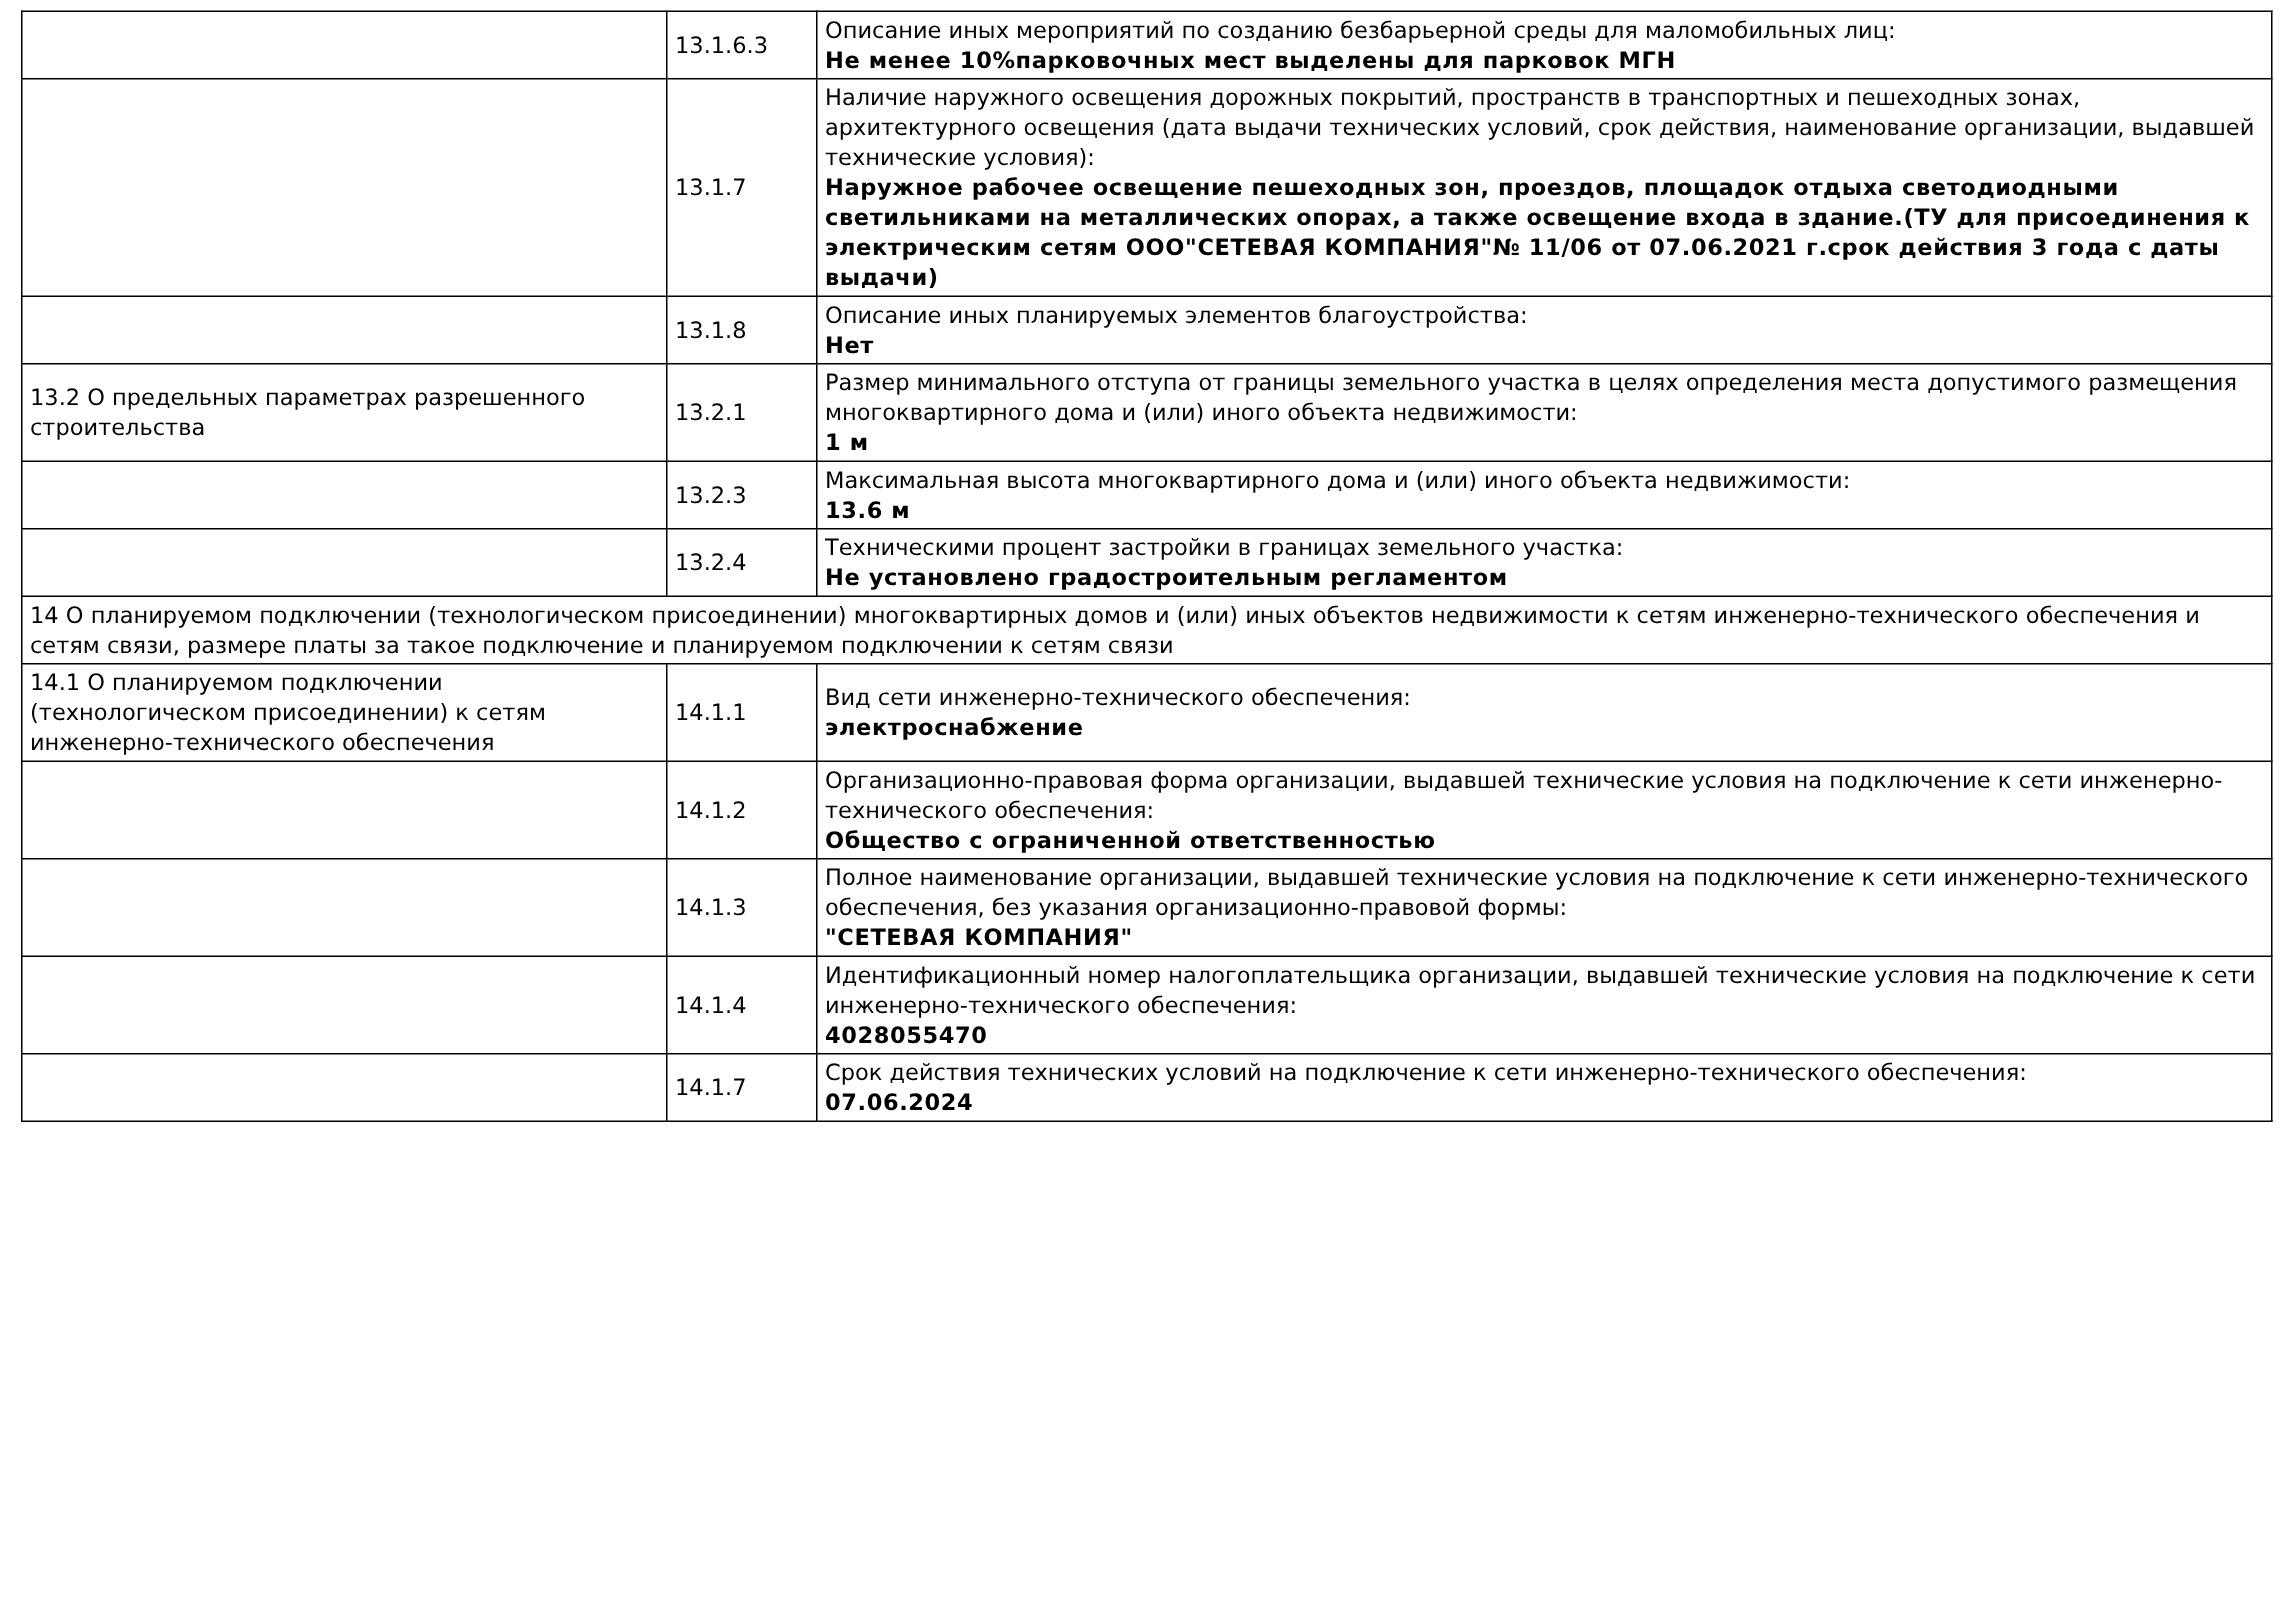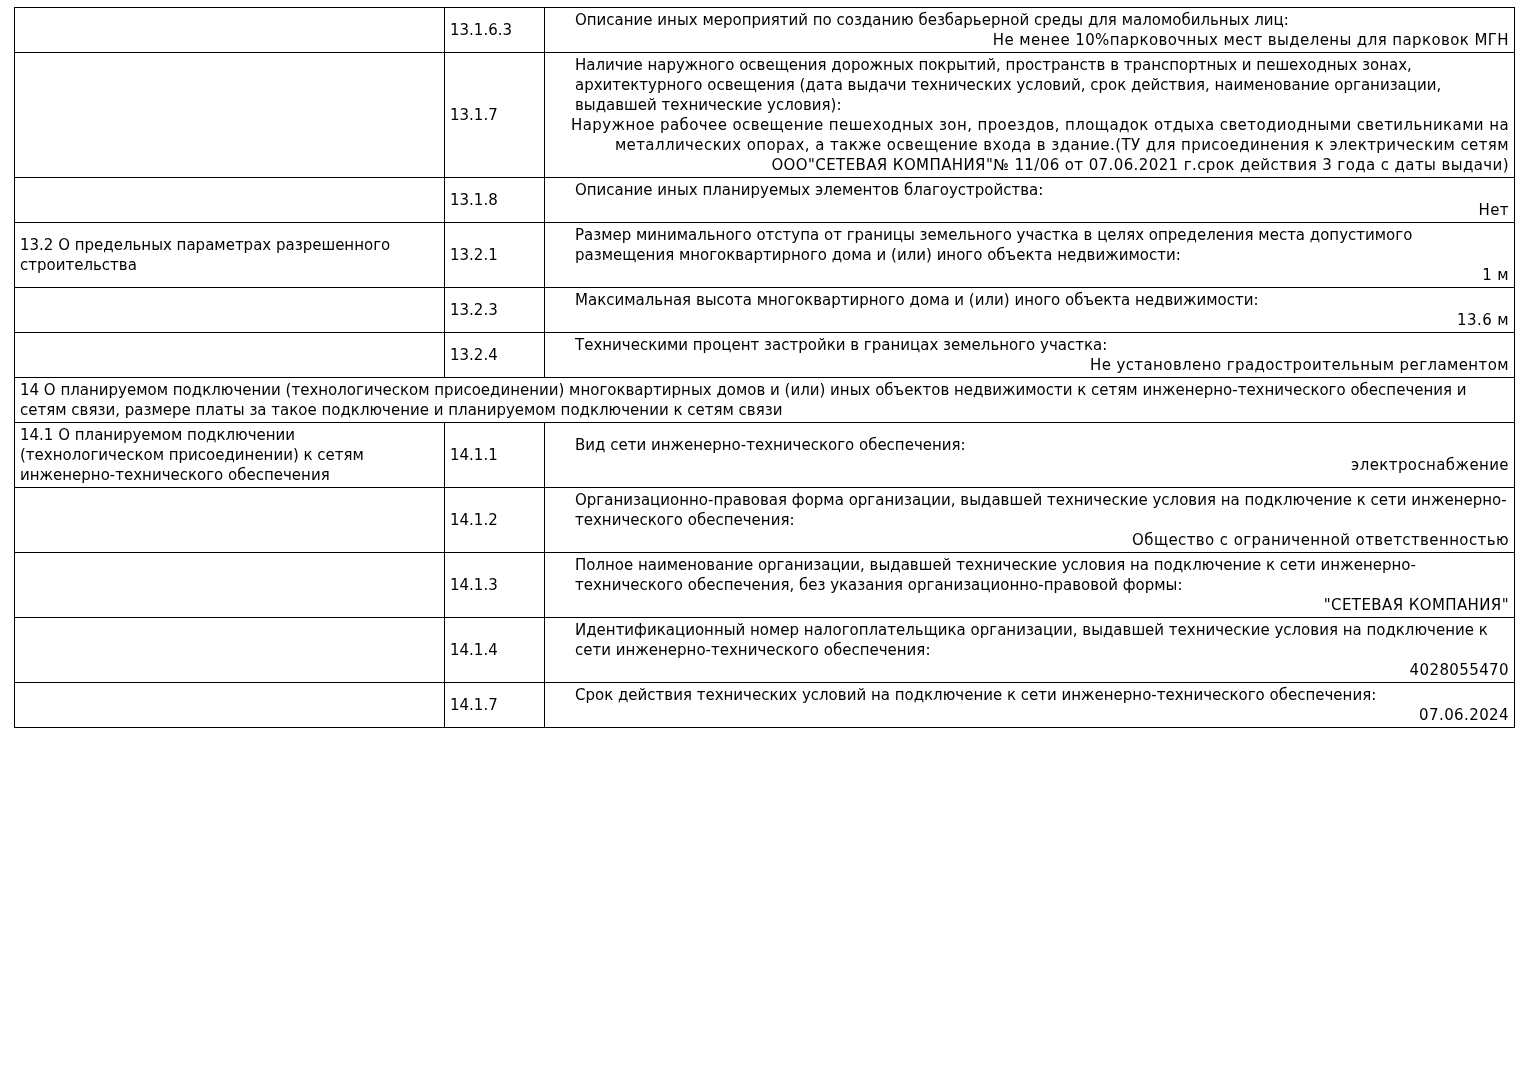--- a/index.html
+++ b/index.html
@@ -29,26 +29,24 @@
     word-wrap: break-word;
   }
   td.section-cell {
     width: 430px;
   }
   td.code-cell {
     width: 100px;
   }
   td.content-cell .item-label {
     font-weight: 400;
-    margin-left: 25px;
   }
   td.content-cell .item-value {
-    font-weight: 400;
+    font-weight: 700;
     letter-spacing: 0.4px;
-    text-align: right;
   }
   td.section-header-cell {
     font-weight: 400;
   }
 </style>
 </head>
 <body>
 
 <div class="page">
   <table class="decl-table">

